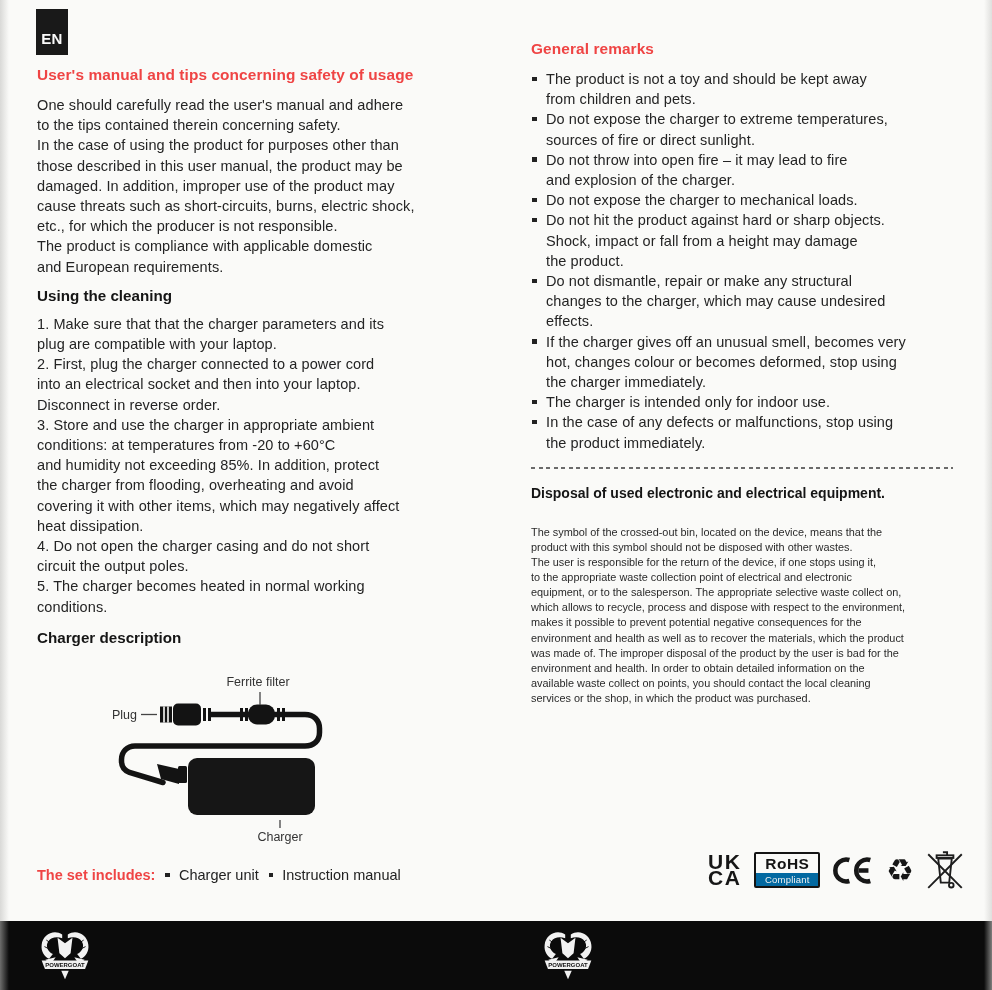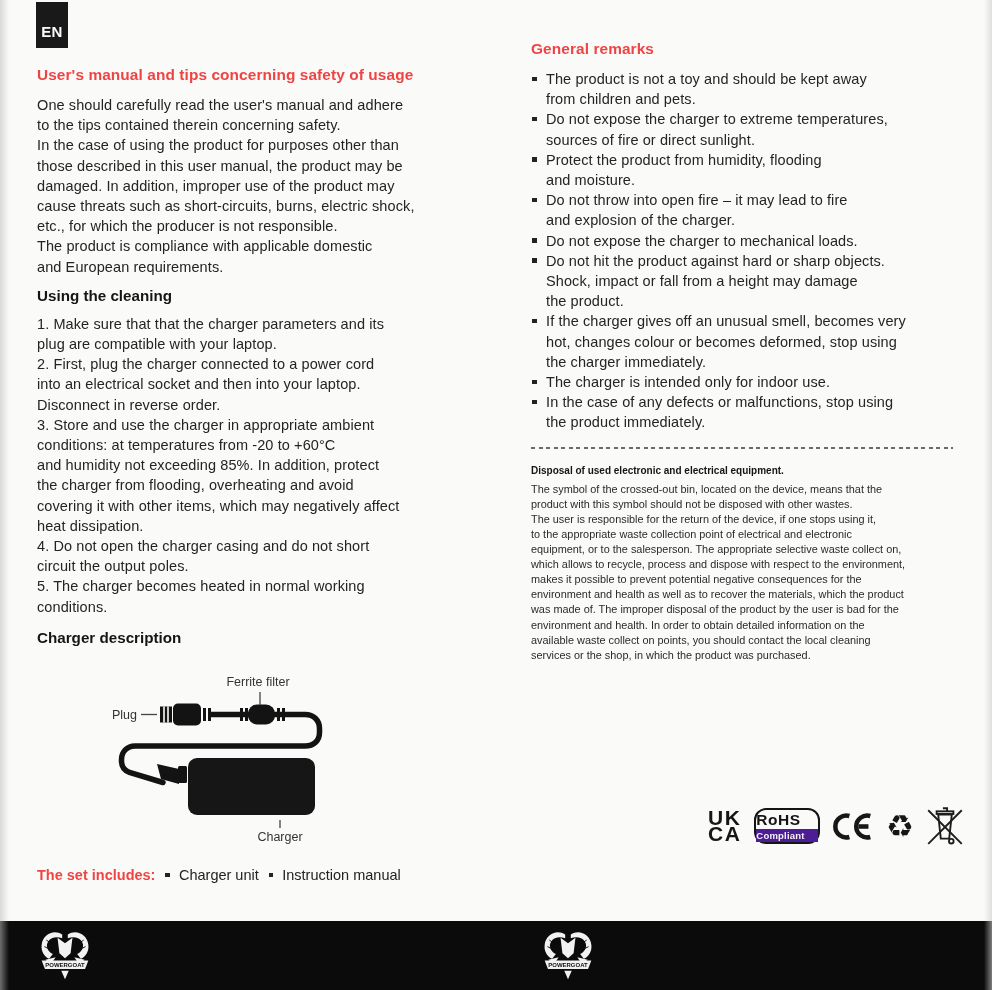--- a/index.html
+++ b/index.html
@@ -13,21 +13,21 @@
     background:linear-gradient(90deg, rgba(190,190,188,.55), rgba(250,250,248,0));
     pointer-events:none;
   }
   .page::after{
     content:""; position:absolute; right:0; top:0; bottom:0; width:8px; z-index:6;
     background:linear-gradient(270deg, rgba(205,205,203,.6), rgba(250,250,248,0));
     pointer-events:none;
   }
 
   .en-badge{
-    position:absolute; left:36px; top:2px; width:32px; height:46px;
+    position:absolute; left:36px; top:9px; width:32px; height:46px;
     background:#191919; color:#fafafa; font-weight:bold; font-size:15px;
     display:flex; align-items:flex-end; justify-content:center;
     padding-bottom:8px; box-sizing:border-box; letter-spacing:.3px;
   }
 
   .col-left{ position:absolute; left:37px; top:66px; width:460px; }
   .col-right{ position:absolute; left:531px; top:40px; width:441px; }
 
   .h-main{ font-size:15.4px; font-weight:700; color:#ef4444; margin:0 0 11px 0; letter-spacing:.1px; }
   .h-sub{ font-size:15.2px; font-weight:700; color:#151515; margin:10px 0 10px 0; }
@@ -48,29 +48,29 @@
   ul.bullets{ margin:0; padding:0; list-style:none; font-size:14.5px; line-height:20.2px; color:#242424; }
   ul.bullets li{ position:relative; padding-left:15px; white-space:pre-line; letter-spacing:.1px; }
   ul.bullets li::before{
     content:""; position:absolute; left:1px; top:7.5px; width:4.5px; height:4.5px; background:#222;
   }
 
   .separator{
     margin-top:14px; width:422px; height:2px;
     background-image:repeating-linear-gradient(90deg,#6a6a6a 0 4px, transparent 4px 7.5px);
   }
-  .disposal-h{ font-size:10px; font-weight:700; color:#151515; margin:16px 0 6px 0; }
+  .disposal-h{ font-size:14px; font-weight:700; color:#151515; margin:16px 0 24px 0; }
   .disposal-body{ font-size:10.9px; line-height:15.1px; color:#2a2a2a; white-space:pre-line; margin:0; }
 
   
-  .marks-row{ position:absolute; left:708px; top:804px; display:flex; align-items:center; gap:13px; z-index:3; }
+  .marks-row{ position:absolute; left:708px; top:848px; display:flex; align-items:center; gap:13px; z-index:3; }
   .ukca{ font-weight:800; font-size:21px; line-height:16.5px; letter-spacing:1.5px; color:#161616; text-align:center; }
-  .rohs{ border:2.5px solid #141414; border-radius:12px; width:62px; background:#fafaf8; }
+  .rohs{ border:2.5px solid #141414; border-radius:2px; text-align:center; width:62px; background:#fafaf8; }
   .rohs-title{ font-size:15.5px; font-weight:800; line-height:19px; letter-spacing:.5px; color:#141414; }
-  .rohs-sub{ background:#4c1d95; color:#f3f3f3; font-size:9.5px; line-height:13px; font-weight:700; letter-spacing:.2px; }
+  .rohs-sub{ background:#0369a1; color:#f3f3f3; font-size:9.5px; line-height:13px; font-weight:400; letter-spacing:.2px; }
   .recycle{ font-family:"DejaVu Sans", sans-serif; font-size:31px; line-height:1; color:#161616; }
 
   
   .footer-bar{ position:absolute; left:0; top:921px; width:992px; height:69px; background:#0b0b0b; z-index:4; }
   .goat{ position:absolute; top:7px; width:56px; height:54px; }
   .goat-1{ left:37px; } .goat-2{ left:540px; }
   .goat-text{ font-family:"Liberation Sans", sans-serif; font-size:6.4px; font-weight:bold; fill:#111; }
 </style>
 </head>
 <body>
@@ -156,28 +156,29 @@
     </div>
   </div>
 
   <div class="col-right">
     <h2 class="h-main">General remarks</h2>
     <ul class="bullets">
       <li>The product is not a toy and should be kept away
 from children and pets.</li>
       <li>Do not expose the charger to extreme temperatures,
 sources of fire or direct sunlight.</li>
-      <li>Protect the product from humidity, flooding
-and moisture.</li>
       <li>Do not throw into open fire – it may lead to fire
 and explosion of the charger.</li>
       <li>Do not expose the charger to mechanical loads.</li>
       <li>Do not hit the product against hard or sharp objects.
 Shock, impact or fall from a height may damage
 the product.</li>
+      <li>Do not dismantle, repair or make any structural
+changes to the charger, which may cause undesired
+effects.</li>
       <li>If the charger gives off an unusual smell, becomes very
 hot, changes colour or becomes deformed, stop using
 the charger immediately.</li>
       <li>The charger is intended only for indoor use.</li>
       <li>In the case of any defects or malfunctions, stop using
 the product immediately.</li>
     </ul>
 
     <div class="separator"></div>
 

